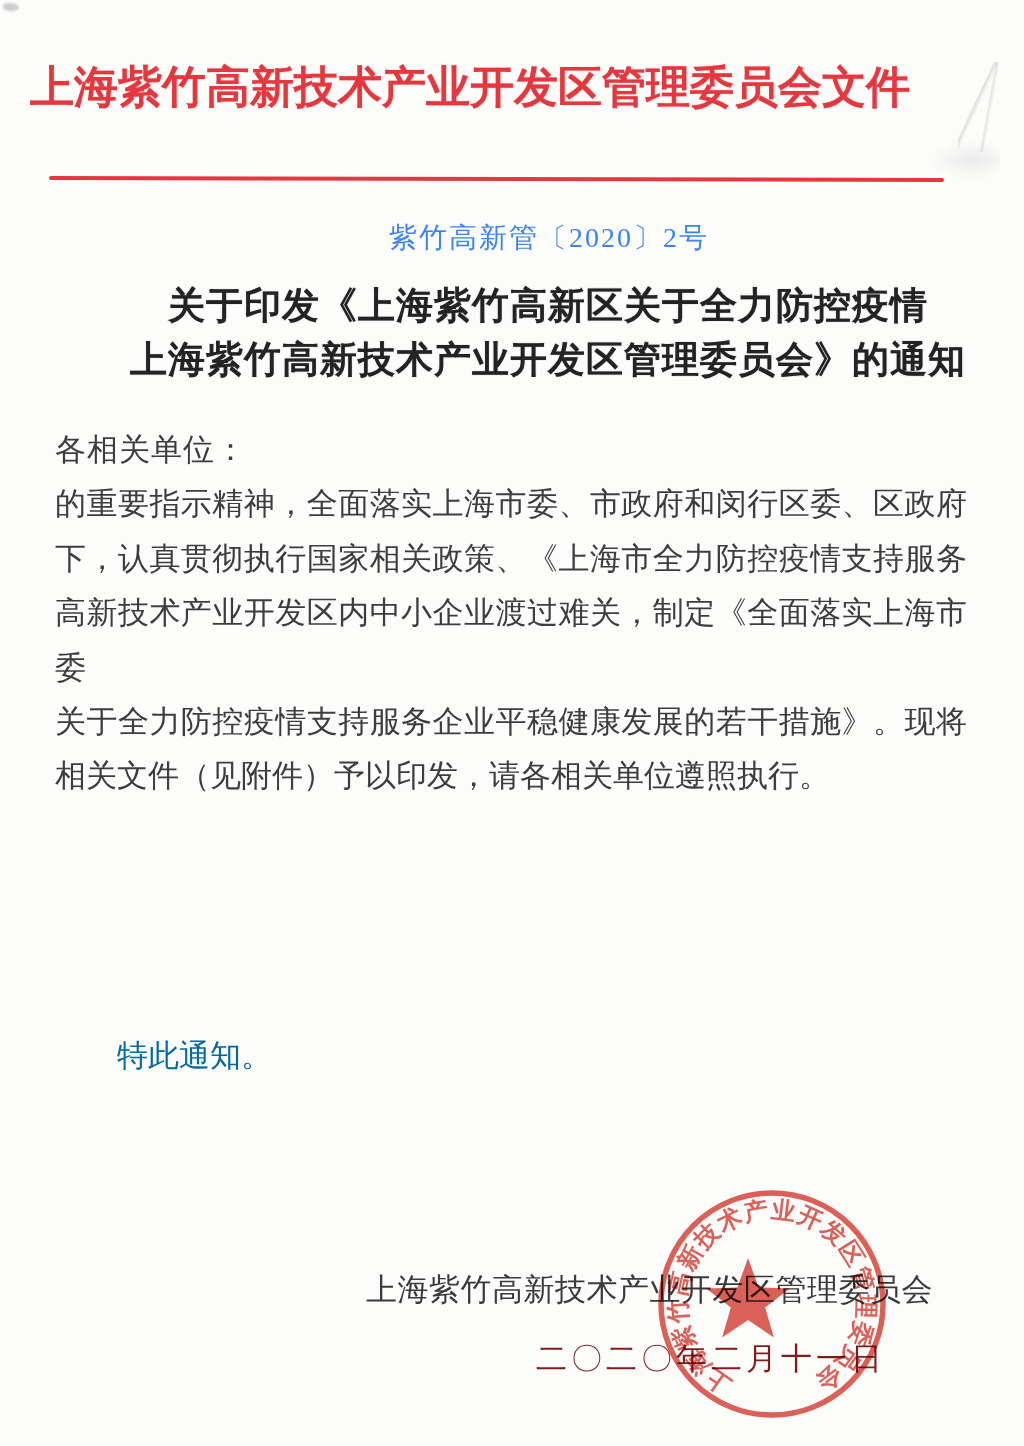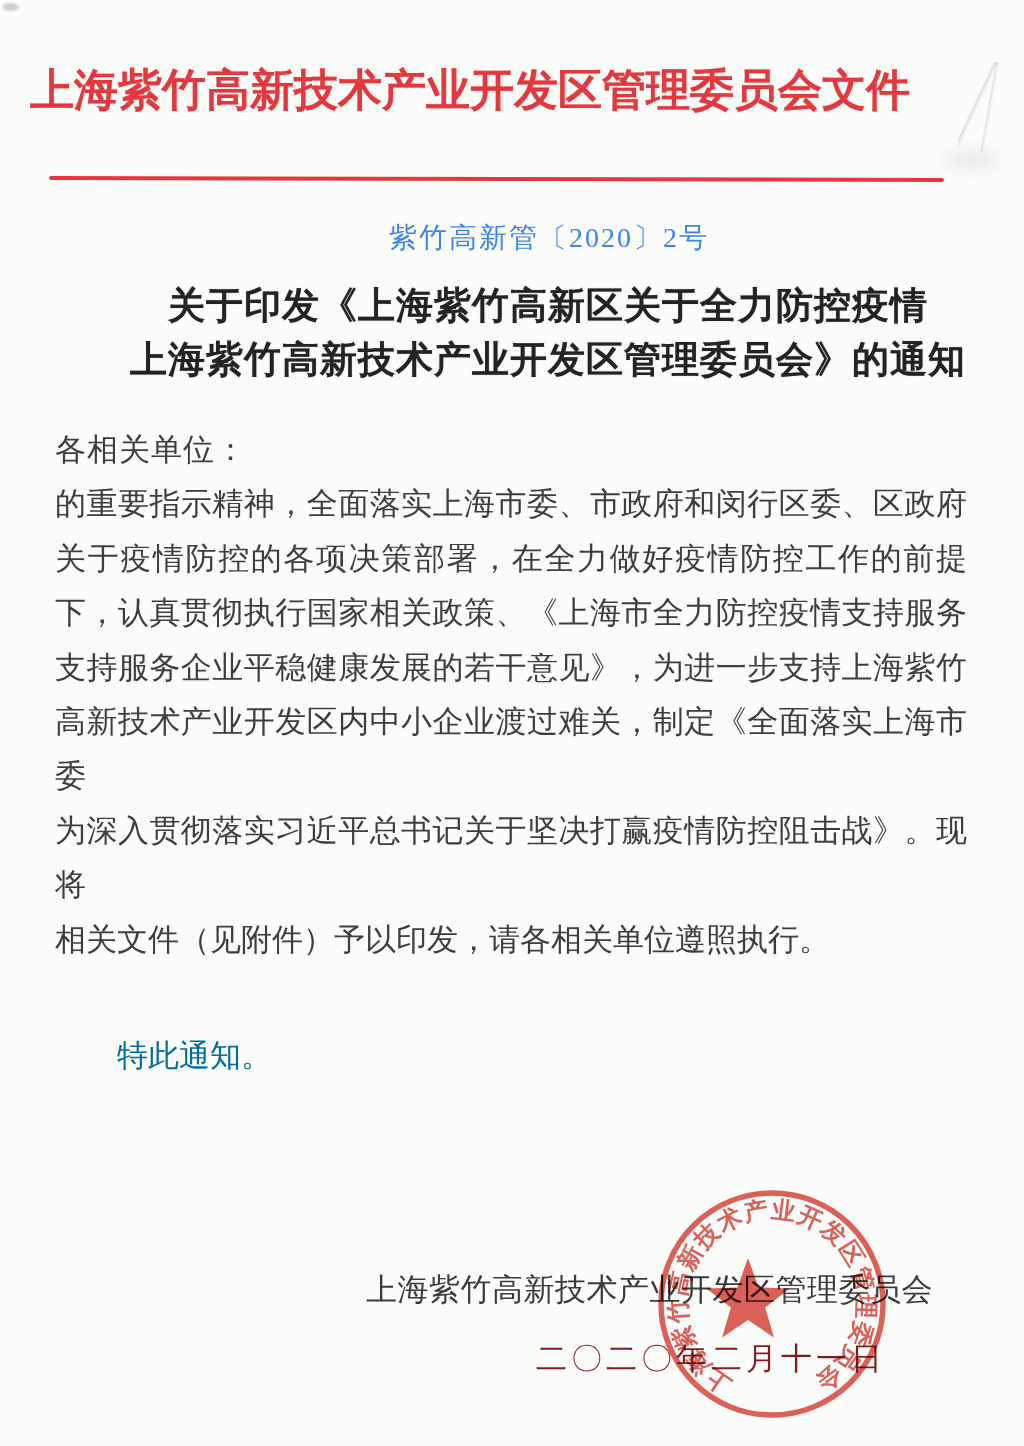--- a/index.html
+++ b/index.html
@@ -9,21 +9,21 @@
     background: #fcfcfb;
     overflow: hidden;
     font-family: "Liberation Serif", "DejaVu Serif", serif;
   }
   .page { position: absolute; inset: 0; }
 
   
   .doc-header {
     position: absolute; left: 0; top: 60px; width: 940px;
     text-align: center;
-    font-family: Liberation Sans, sans-serif;
+    font-family: Liberation Mono, monospace;
     font-weight: bold;
     font-size: 44px; line-height: 60px;
     color: #e4383e;
     letter-spacing: 0px;
     text-shadow: 0 0 1px rgba(228,56,62,.45);
   }
   .red-rule {
     position: absolute; left: 49px; top: 177px;
     width: 895px; height: 4px;
     background: #e5383e;
@@ -137,25 +137,23 @@
   <div class="doc-number">紫竹高新管〔2020〕2号</div>
 
   <div class="doc-title">
     <div>关于印发《上海紫竹高新区关于全力防控疫情</div>
     <div>上海紫竹高新技术产业开发区管理委员会》的通知</div>
   </div>
 
   <div class="doc-body">
     <div class="bline salutation">各相关单位：</div>
     <div class="bline just">的重要指示精神，全面落实上海市委、市政府和闵行区委、区政府</div>
-    <div class="bline just">关于疫情防控的各项决策部署，在全力做好疫情防控工作的前提</div>
     <div class="bline just">下，认真贯彻执行国家相关政策、《上海市全力防控疫情支持服务</div>
-    <div class="bline just">支持服务企业平稳健康发展的若干意见》，为进一步支持上海紫竹</div>
     <div class="bline just">高新技术产业开发区内中小企业渡过难关，制定《全面落实上海市委</div>
-    <div class="bline just">为深入贯彻落实习近平总书记关于坚决打赢疫情防控阻击战》。现将</div>
+    <div class="bline just">关于全力防控疫情支持服务企业平稳健康发展的若干措施》。现将</div>
     <div class="bline">相关文件（见附件）予以印发，请各相关单位遵照执行。</div>
   </div>
 
   <div class="closing">特此通知。</div>
 
   <div class="sig-org">上海紫竹高新技术产业开发区管理委员会</div>
   <div class="sig-date">二〇二〇年二月十一日</div>
 
   <div class="seal">
     <svg viewBox="-120 -121 240 242" xmlns="http://www.w3.org/2000/svg">

